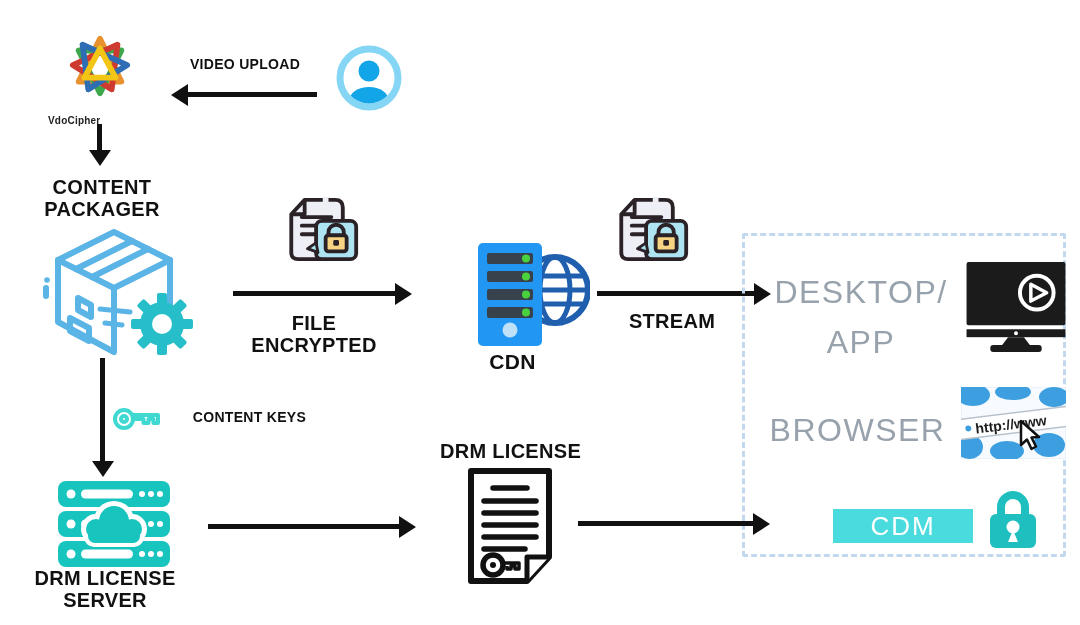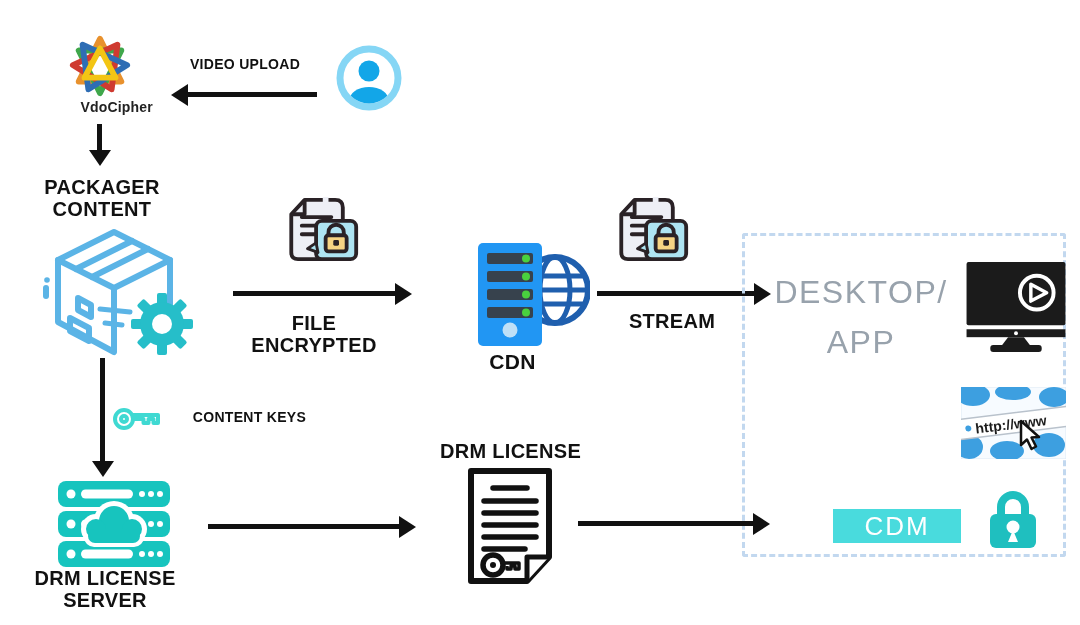--- a/index.html
+++ b/index.html
@@ -3,21 +3,21 @@
 <meta charset="utf-8">
 <style>
   html,body{margin:0;padding:0;background:#fff;}
   .canvas{position:relative;width:1080px;height:625px;background:#ffffff;overflow:hidden;
           font-family:"Liberation Sans", sans-serif;}
   .abs{position:absolute;}
   .lbl{color:#111;font-weight:700;text-align:center;line-height:1.12;letter-spacing:.3px;}
   .lbl-20{font-size:20px;}
   .lbl-16{font-size:14px;}
   .gray-lbl{color:#98a2ac;font-weight:400;font-size:32px;letter-spacing:1.5px;text-align:center;line-height:1.55;}
-  .logo-lbl{color:#222;font-weight:700;font-size:14px;text-align:right;letter-spacing:.2px;}
+  .logo-lbl{color:#222;font-weight:700;font-size:10px;text-align:left;letter-spacing:.2px;margin-top:16px;}
   
   .arr{position:absolute;background:#111;}
   .arr-h{height:5px;}
   .arr-h.right::after{content:"";position:absolute;right:-16px;top:50%;transform:translateY(-50%);
       border-left:17px solid #111;border-top:11px solid transparent;border-bottom:11px solid transparent;}
   .arr-h.left::before{content:"";position:absolute;left:-16px;top:50%;transform:translateY(-50%);
       border-right:17px solid #111;border-top:11px solid transparent;border-bottom:11px solid transparent;}
   .arr-v{width:5px;}
   .arr-v.down::after{content:"";position:absolute;bottom:-15px;left:50%;transform:translateX(-50%);
       border-top:16px solid #111;border-left:11px solid transparent;border-right:11px solid transparent;}
@@ -65,22 +65,22 @@
   <svg class="abs" style="left:336px;top:45px" width="66" height="66" viewBox="0 0 66 66">
     <clipPath id="uc">
         <circle cx="33" cy="33" r="25.5"></circle>
       </clipPath>
     <circle cx="33" cy="33" r="29" fill="#fff" stroke="#85d6f5" stroke-width="7"></circle>
     <circle cx="33" cy="26" r="10.5" fill="#12a6e8"></circle>
     <ellipse cx="33" cy="56" rx="20" ry="14" fill="#12a6e8" clip-path="url(#uc)"></ellipse>
   </svg>
 
   <div class="abs lbl lbl-20" style="left:18px;top:176px;width:168px">
+    <div>CONTENT</div>
     <div>PACKAGER</div>
-    <div>CONTENT</div>
   </div>
   <svg class="abs" style="left:32px;top:224px" width="168" height="132" viewBox="0 0 168 132">
     <g fill="none" stroke="#5bb4e6" stroke-width="6" stroke-linejoin="round" stroke-linecap="round">
       <path d="M82 8 L138 36 L82 64 L26 36 Z"></path>
       <path d="M26 36 V98 L82 128 V64"></path>
       <path d="M138 36 V80"></path>
       <path d="M100 17 L44 45 M116 25 L60 53"></path>
       <path d="M46 74 l13 7 v12 l-13 -7 z"></path>
       <path d="M38 94 l19 10 v13 l-19 -10 z"></path>
       <path d="M14 64 v8"></path>
@@ -155,39 +155,40 @@
   <svg class="abs" style="left:966px;top:262px" width="100" height="91" viewBox="0 0 100 92">
     <rect x="0" y="0" width="100" height="64" rx="2" fill="#1b1b1b"></rect>
     <circle cx="71" cy="31" r="17" fill="none" stroke="#fff" stroke-width="4"></circle>
     <path d="M65 22.5 L81 31 L65 39.5 Z" fill="none" stroke="#fff" stroke-width="3.5" stroke-linejoin="round"></path>
     <rect x="0" y="68" width="100" height="8" fill="#1b1b1b"></rect>
     <circle cx="50" cy="72" r="2" fill="#fff"></circle>
     <path d="M42 76 L58 76 L64 84 L36 84 Z" fill="#1b1b1b"></path>
     <rect x="24" y="84" width="52" height="7" rx="3" fill="#1b1b1b"></rect>
   </svg>
 
+  <div class="abs gray-lbl" style="left:760px;top:406px;width:195px">BROWSER</div>
   <svg class="abs" style="left:961px;top:387px" width="105" height="72" viewBox="0 0 105 72">
     <rect x="0" y="0" width="105" height="72" fill="#f7fbff" stroke="#dde9f4"></rect>
     <g fill="#3d9fe0">
       <ellipse cx="12" cy="8" rx="17" ry="11"></ellipse>
       <ellipse cx="52" cy="5" rx="18" ry="8"></ellipse>
       <ellipse cx="93" cy="10" rx="15" ry="10"></ellipse>
       <ellipse cx="8" cy="60" rx="14" ry="12"></ellipse>
       <ellipse cx="46" cy="64" rx="17" ry="10"></ellipse>
       <ellipse cx="88" cy="58" rx="16" ry="12"></ellipse>
     </g>
     <g transform="rotate(-7 52 36)">
       <rect x="-6" y="26" width="120" height="20" fill="#fff" stroke="#b9c2cc" stroke-width="1.5"></rect>
       <circle cx="7" cy="36" r="3" fill="#3d9fe0"></circle>
       <text x="14" y="42" font-size="14" font-weight="700" fill="#1c1c1c" font-family="Liberation Sans, sans-serif">http://www</text>
     </g>
     <path transform="translate(60,34)" d="M0 0 L0 24 L6 18.5 L10.5 28 L15 25.5 L10.5 16.5 L18 16 Z" fill="#fff" stroke="#111" stroke-width="2.5" stroke-linejoin="round"></path>
   </svg>
 
-  <div class="abs cdm-badge" style="left:833px;top:509px;width:128px;height:34px">
+  <div class="abs cdm-badge" style="left:833px;top:509px;width:140px;height:34px">
     <span>CDM</span>
   </div>
   <svg class="abs" style="left:984px;top:486px" width="58" height="64" viewBox="0 0 58 64">
     <path d="M17 30 V21 a12 12 0 0 1 24 0 v9" fill="none" stroke="#1fbfbf" stroke-width="8"></path>
     <rect x="6" y="28" width="46" height="34" rx="6" fill="#1fbfbf"></rect>
     <circle cx="29" cy="41" r="6.5" fill="#fff"></circle>
     <path d="M29 44 L24 56 H34 Z" fill="#fff"></path>
   </svg>
 
   <div class="arr arr-v down" style="left:100px;top:358px;height:104px"></div>

